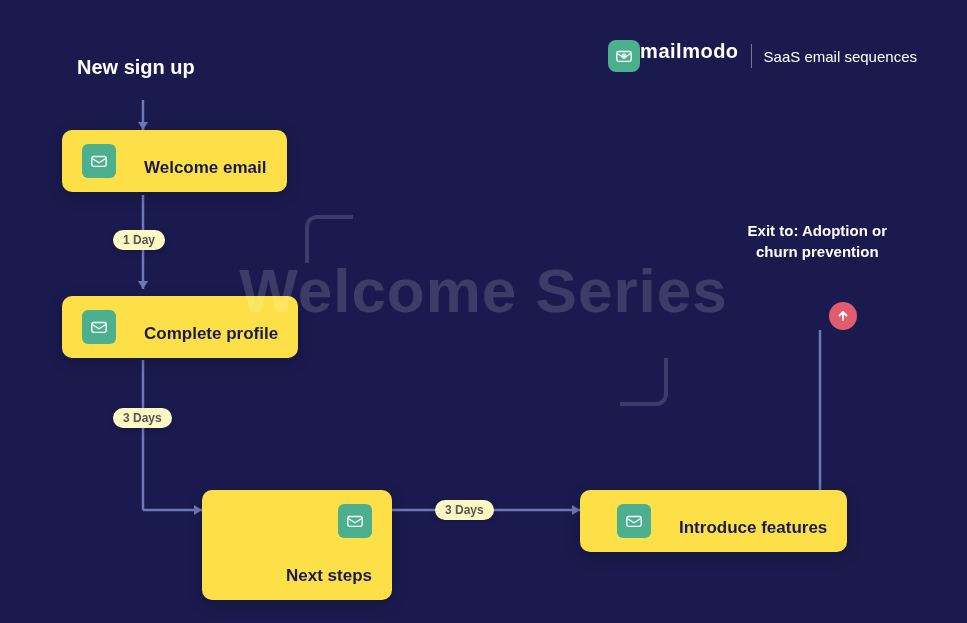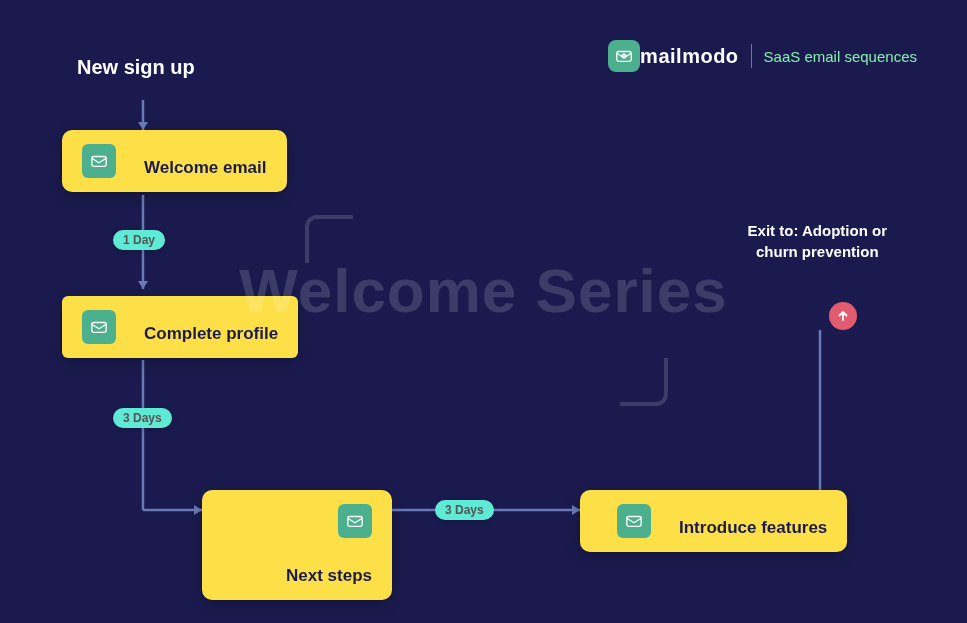--- a/index.html
+++ b/index.html
@@ -18,21 +18,20 @@
       position: absolute;
       top: 40px;
       right: 50px;
       display: flex;
       align-items: center;
       gap: 12px;
     }
 
     .mailmodo-logo {
       display: flex;
-      align-items: center;
       gap: 0;
     }
 
     .mailmodo-icon {
       width: 32px;
       height: 32px;
       background: #4caf8e;
       border-radius: 8px;
       display: flex;
       align-items: center;
@@ -53,21 +52,21 @@
     }
 
     .header-divider {
       width: 1px;
       height: 24px;
       background: rgba(255,255,255,0.4);
     }
 
     .header-subtitle {
       font-size: 15px;
-      color: #86efac;
+      color: #ffffff;
       font-weight: 500;
     }
 
     
     .trigger-label {
       position: absolute;
       top: 56px;
       left: 77px;
       color: white;
       font-size: 20px;
@@ -106,21 +105,21 @@
 
     .node-label {
       font-size: 17px;
       font-weight: 600;
       color: #1a1a4e;
     }
 
     
     .delay-badge {
       position: absolute;
-      background: #5eead4;
+      background: #fef9c3;
       border-radius: 20px;
       padding: 3px 10px;
       font-size: 12px;
       font-weight: 600;
       color: #555;
       box-shadow: 0 2px 6px rgba(0,0,0,0.15);
     }
 
     
     .center-title {
@@ -251,21 +250,21 @@
     <svg viewBox="0 0 20 20" xmlns="http://www.w3.org/2000/svg">
       <rect x="2" y="5" width="16" height="11" rx="2" fill="none" stroke="white" stroke-width="1.5"></rect>
       <path d="M2 7l8 5 8-5" stroke="white" stroke-width="1.5" fill="none"></path>
     </svg>
   </div>
   <span class="node-label">Welcome email</span>
 </div>
 
 <div class="delay-badge" style="top: 230px; left: 113px;">1 Day</div>
 
-<div class="node-card" style="top: 296px; left: 62px; border-radius: 6px;">
+<div class="node-card" style="top: 296px; left: 62px;">
   <div class="node-icon">
     <svg viewBox="0 0 20 20" xmlns="http://www.w3.org/2000/svg">
       <rect x="2" y="5" width="16" height="11" rx="2" fill="none" stroke="white" stroke-width="1.5"></rect>
       <path d="M2 7l8 5 8-5" stroke="white" stroke-width="1.5" fill="none"></path>
     </svg>
   </div>
   <span class="node-label">Complete profile</span>
 </div>
 
 <div class="delay-badge" style="top: 408px; left: 113px;">3 Days</div>

